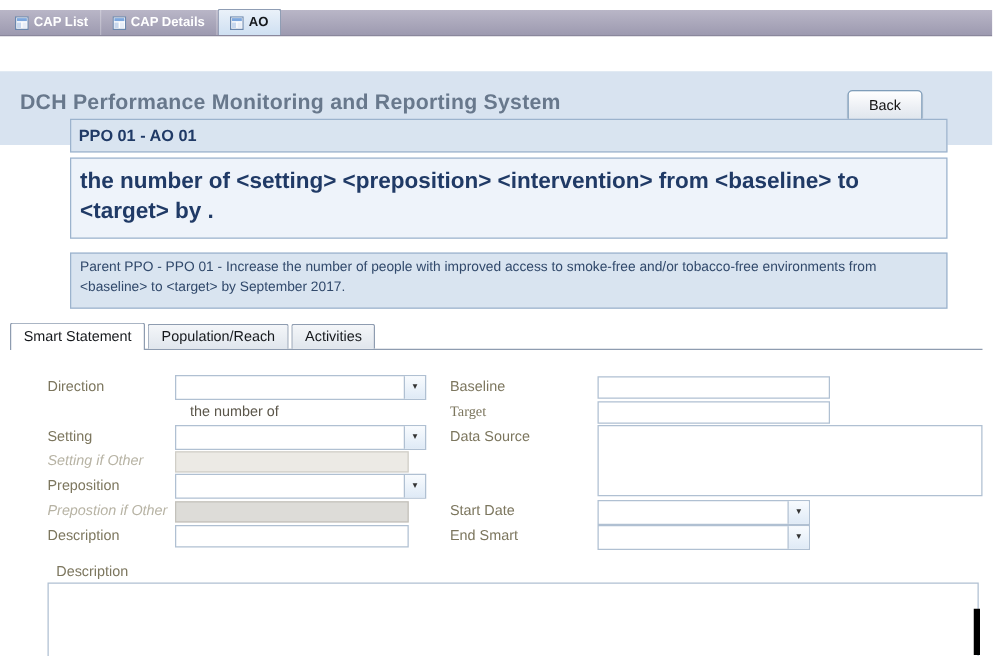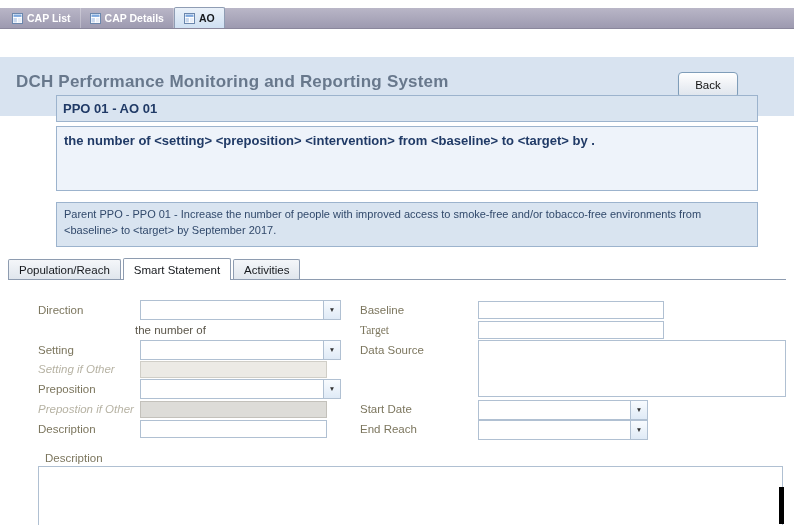--- a/index.html
+++ b/index.html
@@ -43,21 +43,21 @@
   }
 
   
   .box { position:absolute; left:8px; width:702px; border:1px solid #9cb3cd;margin-left:48px; }
   .box-title {
     top:95px; height:27px; background:#d9e4f0;
     font-size:13px; font-weight:600; color:#203a66; line-height:25px; padding:0 6px;
   }
   .box-statement {
     top:126px; height:65px; background:#eef3fa;
-    font-size:13px; font-weight:700; color:#203a66; padding:5px 7px; line-height:1.35;
+    font-size:18px; font-weight:700; color:#203a66; padding:5px 7px; line-height:1.35;
   }
   .box-parent {
     top:202px; height:45px; background:#d9e4f0;
     font-size:11px; color:#31496b; padding:4px 7px; line-height:1.45;
   }
 
   
   .subtabs { position:absolute; left:8px; top:258px; height:22px; display:flex; gap:2px; z-index:2; }
   .stab {
     height:20px; margin-top:1px; padding:0 10px; display:flex; align-items:center;
@@ -139,34 +139,34 @@
     <span>PPO 01 - AO 01</span>
   </div>
   <div class="box box-statement">
     <span>the number of &lt;setting&gt; &lt;preposition&gt; &lt;intervention&gt; from &lt;baseline&gt; to &lt;target&gt; by .</span>
   </div>
   <div class="box box-parent">
     <span>Parent PPO - PPO 01 - Increase the number of people with improved access to smoke-free and/or tobacco-free environments from &lt;baseline&gt; to &lt;target&gt; by September 2017.</span>
   </div>
 
   <div class="subtabs">
+    <div class="stab active">Smart Statement</div>
     <div class="stab">Population/Reach</div>
-    <div class="stab active">Smart Statement</div>
     <div class="stab">Activities</div>
   </div>
   <div class="panel-line"></div>
 
   <div class="lbl" style="left:38px; top:304px;">Direction</div>
   <div class="combo" style="left:140px; top:300px; width:201px; height:20px;">
     <span class="val"></span>
     <span class="dd">
         <i>▼</i>
       </span>
   </div>
-  <div class="caption" style="left:135px; top:324px;">the number of</div>
+  <div class="caption" style="left:152px; top:324px;">the number of</div>
 
   <div class="lbl" style="left:38px; top:344px;text-align:right;">Setting</div>
   <div class="combo" style="left:140px; top:340px; width:201px; height:20px;">
     <span class="val"></span>
     <span class="dd">
         <i>▼</i>
       </span>
   </div>
 
   <div class="lbl dis" style="left:38px; top:363px;">Setting if Other</div>
@@ -196,21 +196,21 @@
   <div class="tb" style="left:478px; top:340px; width:308px; height:57px;"></div>
 
   <div class="lbl" style="left:360px; top:403px;">Start Date</div>
   <div class="combo" style="left:478px; top:400px; width:170px; height:20px;">
     <span class="val"></span>
     <span class="dd">
         <i>▼</i>
       </span>
   </div>
 
-  <div class="lbl" style="left:360px; top:423px;">End Reach</div>
+  <div class="lbl" style="left:360px; top:423px;">End Smart</div>
   <div class="combo" style="left:478px; top:420px; width:170px; height:20px;">
     <span class="val"></span>
     <span class="dd">
         <i>▼</i>
       </span>
   </div>
 
   <div class="lbl" style="left:45px; top:452px;">Description</div>
   <div class="tb" style="left:38px; top:466px; width:745px; height:62px;"></div>
 

